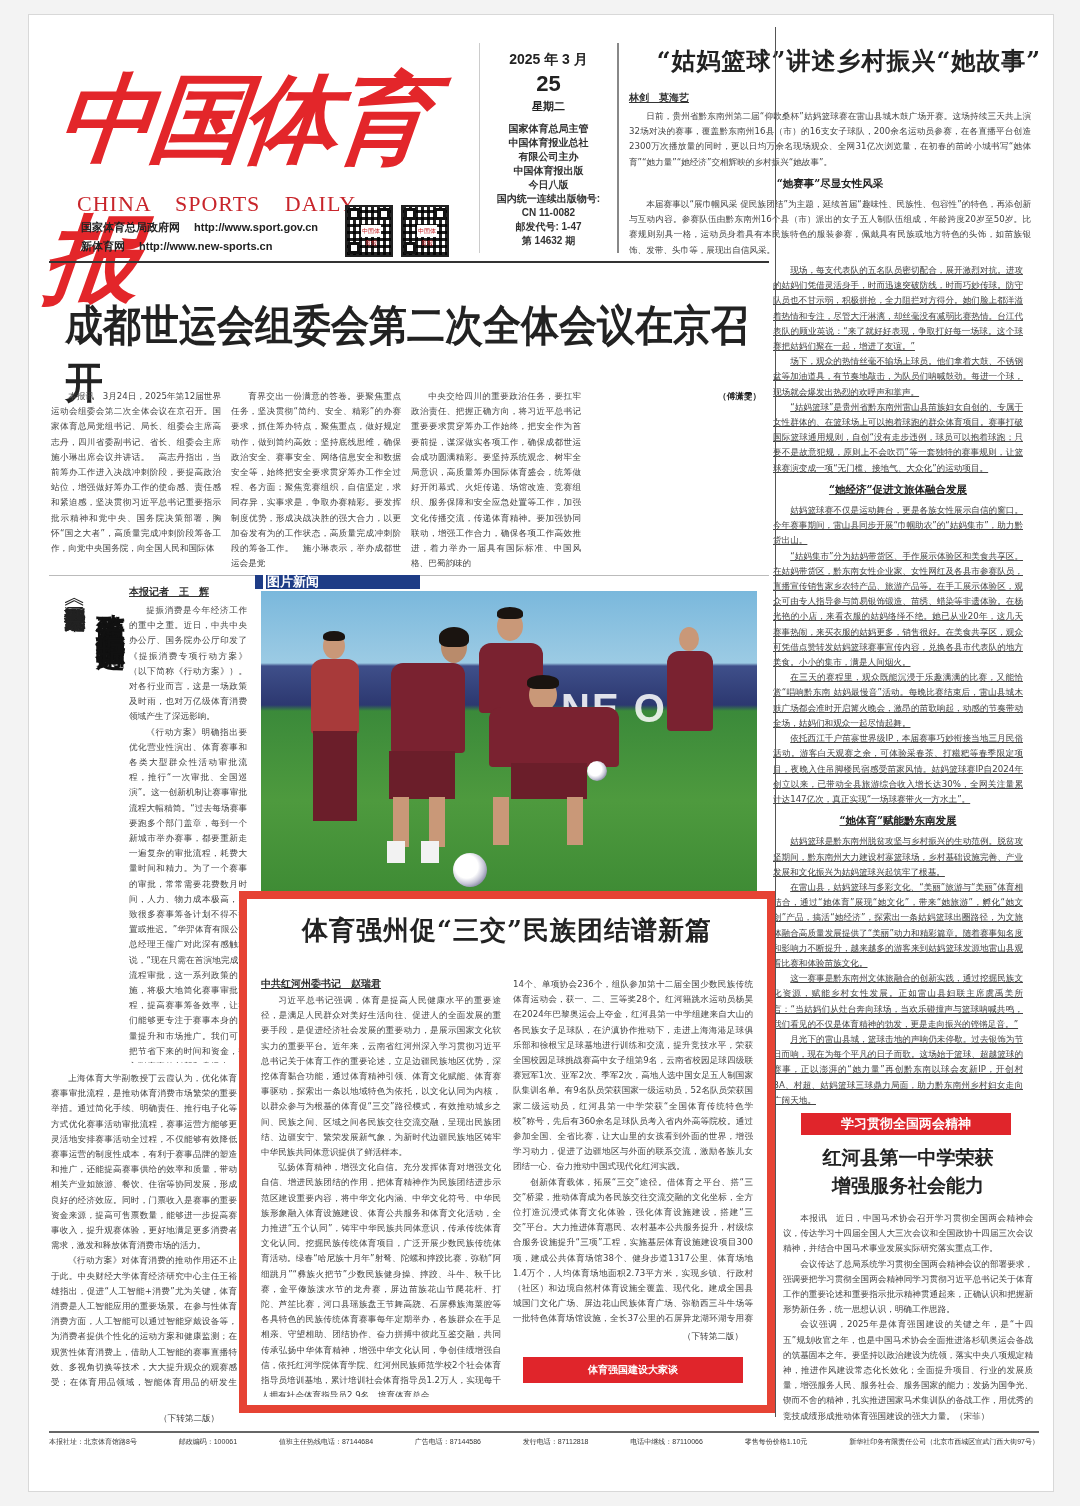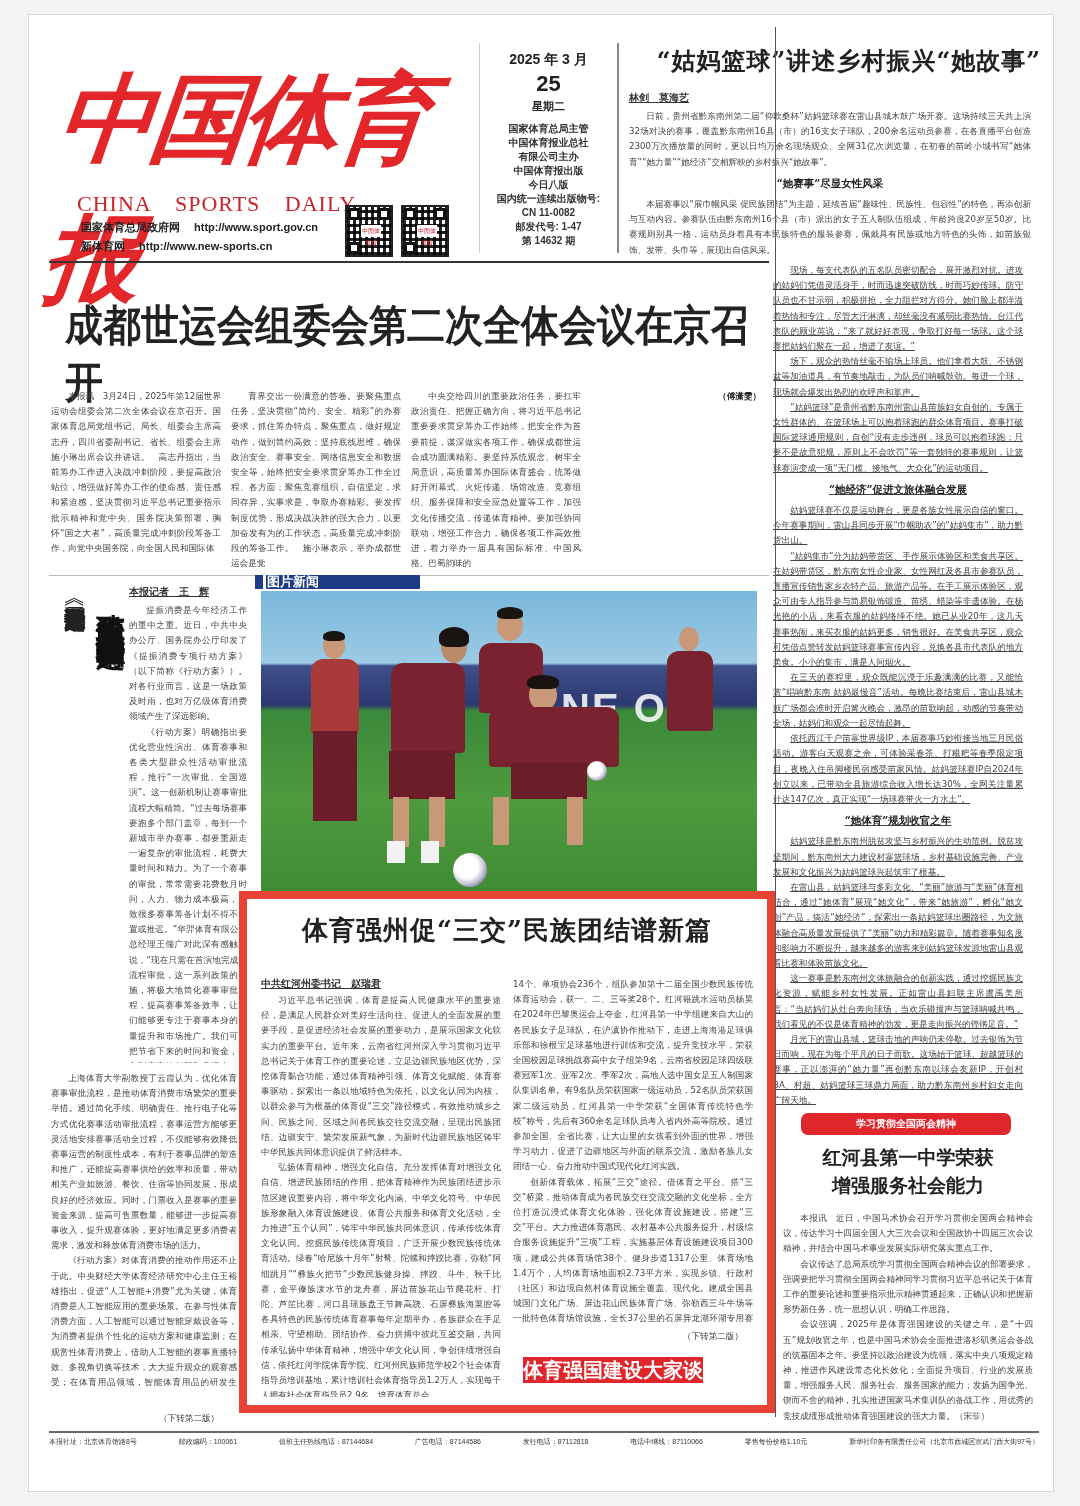--- a/index.html
+++ b/index.html
@@ -119,28 +119,28 @@
   <div class="abs" style="left:600px;top:246px;width:140px;height:2px;background:#333"></div>
   <div class="abs body-text right-col" style="top:248px;">
     <p>现场，每支代表队的五名队员密切配合，展开激烈对抗。进攻的姑妈们凭借灵活身手，时而迅速突破防线，时而巧妙传球。防守队员也不甘示弱，积极拼抢，全力阻拦对方得分。她们脸上都洋溢着热情和专注，尽管大汗淋漓，却丝毫没有减弱比赛热情。台江代表队的顾业英说：“来了就好好表现，争取打好每一场球。这个球赛把姑妈们聚在一起，增进了友谊。”</p>
     <p>场下，观众的热情丝毫不输场上球员。他们拿着大鼓、不锈钢盆等加油道具，有节奏地敲击，为队员们呐喊鼓劲。每进一个球，现场就会爆发出热烈的欢呼声和掌声。</p>
     <p>“姑妈篮球”是贵州省黔东南州雷山县苗族妇女自创的、专属于女性群体的、在篮球场上可以抱着球跑的群众体育项目。赛事打破国际篮球通用规则，自创“没有走步违例，球员可以抱着球跑；只要不是故意犯规，原则上不会吹罚”等一套独特的赛事规则，让篮球赛演变成一项“无门槛、接地气、大众化”的运动项目。</p>
     <div class="subhead">“她经济”促进文旅体融合发展</div>
     <p>姑妈篮球赛不仅是运动舞台，更是各族女性展示自信的窗口。今年赛事期间，雷山县同步开展“巾帼助农”的“姑妈集市”，助力黔货出山。</p>
     <p>“姑妈集市”分为姑妈带货区、手作展示体验区和美食共享区。在姑妈带货区，黔东南女性企业家、女性网红及各县市参赛队员，直播宣传销售家乡农特产品、旅游产品等。在手工展示体验区，观众可由专人指导参与简易银饰锻造、苗绣、蜡染等非遗体验。在杨光艳的小店，来看衣服的姑妈络绎不绝。她已从业20年，这几天赛事热闹，来买衣服的姑妈更多，销售很好。在美食共享区，观众可凭借点赞转发姑妈篮球赛事宣传内容，兑换各县市代表队的地方美食。小小的集市，满是人间烟火。</p>
     <p>在三天的赛程里，观众既能沉浸于乐趣满满的比赛，又能恰赏“唱响黔东南 姑妈最慢音”活动。每晚比赛结束后，雷山县城木鼓广场都会准时开启篝火晚会，激昂的苗歌响起，动感的节奏带动全场，姑妈们和观众一起尽情起舞。</p>
     <p>依托西江千户苗寨世界级IP，本届赛事巧妙衔接当地三月民俗活动。游客白天观赛之余，可体验采春茶、打糍粑等春季限定项目，夜晚入住吊脚楼民宿感受苗家风情。姑妈篮球赛IP自2024年创立以来，已带动全县旅游综合收入增长达30%，全网关注量累计达147亿次，真正实现“一场球赛带火一方水土”。</p>
-    <div class="subhead">“她体育”规划收官之年</div>
+    <div class="subhead">“她体育”赋能黔东南发展</div>
     <p>姑妈篮球是黔东南州脱贫攻坚与乡村振兴的生动范例。脱贫攻坚期间，黔东南州大力建设村寨篮球场，乡村基础设施完善、产业发展和文化振兴为姑妈篮球兴起筑牢了根基。</p>
     <p>在雷山县，姑妈篮球与多彩文化、“美丽”旅游与“美丽”体育相结合，通过“她体育”展现“她文化”，带来“她旅游”，孵化“她文创”产品，搞活“她经济”，探索出一条姑妈篮球出圈路径，为文旅体融合高质量发展提供了“美丽”动力和精彩篇章。随着赛事知名度和影响力不断提升，越来越多的游客来到姑妈篮球发源地雷山县观看比赛和体验苗族文化。</p>
     <p>这一赛事是黔东南州文体旅融合的创新实践，通过挖掘民族文化资源，赋能乡村女性发展。正如雷山县妇联主席虞禹美所言：“当姑妈们从灶台奔向球场，当欢乐碰撞声与篮球呐喊共鸣，我们看见的不仅是体育精神的勃发，更是走向振兴的铿锵足音。”</p>
     <p>月光下的雷山县城，篮球击地的声响仍未停歇。过去银饰为节日而响，现在为每个平凡的日子而歌。这场始于篮球、超越篮球的赛事，正以澎湃的“她力量”再创黔东南以球会友新IP，开创村BA、村超、姑妈篮球三球鼎力局面，助力黔东南州乡村妇女走向广阔天地。</p>
   </div>
 
-  <div class="abs red-banner" style="left:772px;top:1098px;width:210px;height:22px;font-size:10px;line-height:22px;border-radius:7px;">学习贯彻全国两会精神</div>
+  <div class="abs red-banner" style="left:772px;top:1098px;width:210px;height:22px;font-size:13px;line-height:22px;">学习贯彻全国两会精神</div>
   <div class="abs" style="left:754px;top:1128px;width:250px;text-align:center;font-size:19px;font-weight:bold;line-height:28px;">
     <div>红河县第一中学荣获</div>
     <div>增强服务社会能力</div>
   </div>
   <div class="abs body-text" style="left:754px;top:1196px;width:250px;">
     <p class="lead-p">本报讯　近日，中国马术协会召开学习贯彻全国两会精神会议，传达学习十四届全国人大三次会议和全国政协十四届三次会议精神，并结合中国马术事业发展实际研究落实重点工作。</p>
     <p>会议传达了总局系统学习贯彻全国两会精神会议的部署要求，强调要把学习贯彻全国两会精神同学习贯彻习近平总书记关于体育工作的重要论述和重要指示批示精神贯通起来，正确认识和把握新形势新任务，统一思想认识，明确工作思路。</p>
     <p>会议强调，2025年是体育强国建设的关键之年，是“十四五”规划收官之年，也是中国马术协会全面推进洛杉矶奥运会备战的筑基固本之年。要坚持以政治建设为统领，落实中央八项规定精神，推进作风建设常态化长效化；全面提升项目、行业的发展质量，增强服务人民、服务社会、服务国家的能力；发扬为国争光、锲而不舍的精神，扎实推进国家马术集训队的备战工作，用优秀的竞技成绩形成推动体育强国建设的强大力量。（宋菲）</p>
   </div>
 
@@ -218,21 +218,21 @@
     <div class="abs byline" style="left:14px;top:78px">中共红河州委书记　赵瑞君</div>
     <div class="abs body-text" style="left:14px;top:94px;width:240px;height:404px;overflow:hidden;">
       <p>习近平总书记强调，体育是提高人民健康水平的重要途径，是满足人民群众对美好生活向往、促进人的全面发展的重要手段，是促进经济社会发展的重要动力，是展示国家文化软实力的重要平台。近年来，云南省红河州深入学习贯彻习近平总书记关于体育工作的重要论述，立足边疆民族地区优势，深挖体育黏合功能，通过体育精神引领、体育文化赋能、体育赛事驱动，探索出一条以地域特色为依托，以文化认同为内核，以群众参与为根基的体育促“三交”路径模式，有效推动城乡之间、民族之间、区域之间各民族交往交流交融，呈现出民族团结、边疆安宁、繁荣发展新气象，为新时代边疆民族地区铸牢中华民族共同体意识提供了鲜活样本。</p>
       <p>弘扬体育精神，增强文化自信。充分发挥体育对增强文化自信、增进民族团结的作用，把体育精神作为民族团结进步示范区建设重要内容，将中华文化内涵、中华文化符号、中华民族形象融入体育设施建设、体育公共服务和体育文化活动，全力推进“五个认同”，铸牢中华民族共同体意识，传承传统体育文化认同。挖掘民族传统体育项目，广泛开展少数民族传统体育活动。绿春“哈尼族十月年”射弩、陀螺和摔跤比赛，弥勒“阿细跳月”“彝族火把节”少数民族健身操、摔跤、斗牛、秋千比赛，金平傣族泼水节的龙舟赛，屏边苗族花山节爬花杆、打陀、芦笙比赛，河口县瑶族盘王节舞高跷、石屏彝族海菜腔等各具特色的民族传统体育赛事每年定期举办，各族群众在手足相亲、守望相助、团结协作、奋力拼搏中彼此互鉴交融，共同传承弘扬中华体育精神，增强中华文化认同，争创佳绩增强自信，依托红河学院体育学院、红河州民族师范学校2个社会体育指导员培训基地，累计培训社会体育指导员1.2万人，实现每千人拥有社会体育指导员2.9名。培育体育总会</p>
     </div>
     <div class="abs body-text" style="left:266px;top:78px;width:240px;height:350px;overflow:hidden;">
       <p style="text-indent:0">14个、单项协会236个，组队参加第十二届全国少数民族传统体育运动会，获一、二、三等奖28个。红河籍跳水运动员杨昊在2024年巴黎奥运会上夺金，红河县第一中学组建来自大山的各民族女子足球队，在沪滇协作推动下，走进上海海港足球俱乐部和徐根宝足球基地进行训练和交流，提升竞技水平，荣获全国校园足球挑战赛高中女子组第9名，云南省校园足球四级联赛冠军1次、亚军2次、季军2次，高地人选中国女足五人制国家队集训名单。有9名队员荣获国家一级运动员，52名队员荣获国家二级运动员，红河县第一中学荣获“全国体育传统特色学校”称号，先后有360余名足球队员考入省内外高等院校。通过参加全国、全省比赛，让大山里的女孩看到外面的世界，增强学习动力，促进了边疆地区与外面的联系交流，激励各族儿女团结一心、奋力推动中国式现代化红河实践。</p>
       <p>创新体育载体，拓展“三交”途径。借体育之平台、搭“三交”桥梁，推动体育成为各民族交往交流交融的文化坐标，全方位打造沉浸式体育文化体验，强化体育设施建设，搭建“三交”平台。大力推进体育惠民、农村基本公共服务提升，村级综合服务设施提升“三项”工程，实施基层体育设施建设项目300项，建成公共体育场馆38个、健身步道1317公里、体育场地1.4万个，人均体育场地面积2.73平方米，实现乡镇、行政村（社区）和边境自然村体育设施全覆盖、现代化。建成全国县城国门文化广场、屏边花山民族体育广场、弥勒西三斗牛场等一批特色体育场馆设施，全长37公里的石屏异龙湖环湖专用赛道获评“中国最美高原湖泊专用赛道”。</p>
     </div>
     <div class="abs" style="right:24px;top:432px;font-size:8.6px;color:#333;">（下转第二版）</div>
-    <div class="abs red-banner" style="left:276px;top:458px;width:180px;height:26px;font-size:20px;line-height:26px;">体育强国建设大家谈</div>
+    <div class="abs red-banner" style="left:276px;top:458px;width:220px;height:26px;font-size:10px;line-height:26px;">体育强国建设大家谈</div>
   </div>
 
   <div class="abs footer">
     <span>本报社址：北京体育馆路8号</span>
     <span>邮政编码：100061</span>
     <span>值班主任热线电话：87144684</span>
     <span>广告电话：87144586</span>
     <span>发行电话：87112818</span>
     <span>电话中继线：87110066</span>
     <span>零售每份价格1.10元</span>

